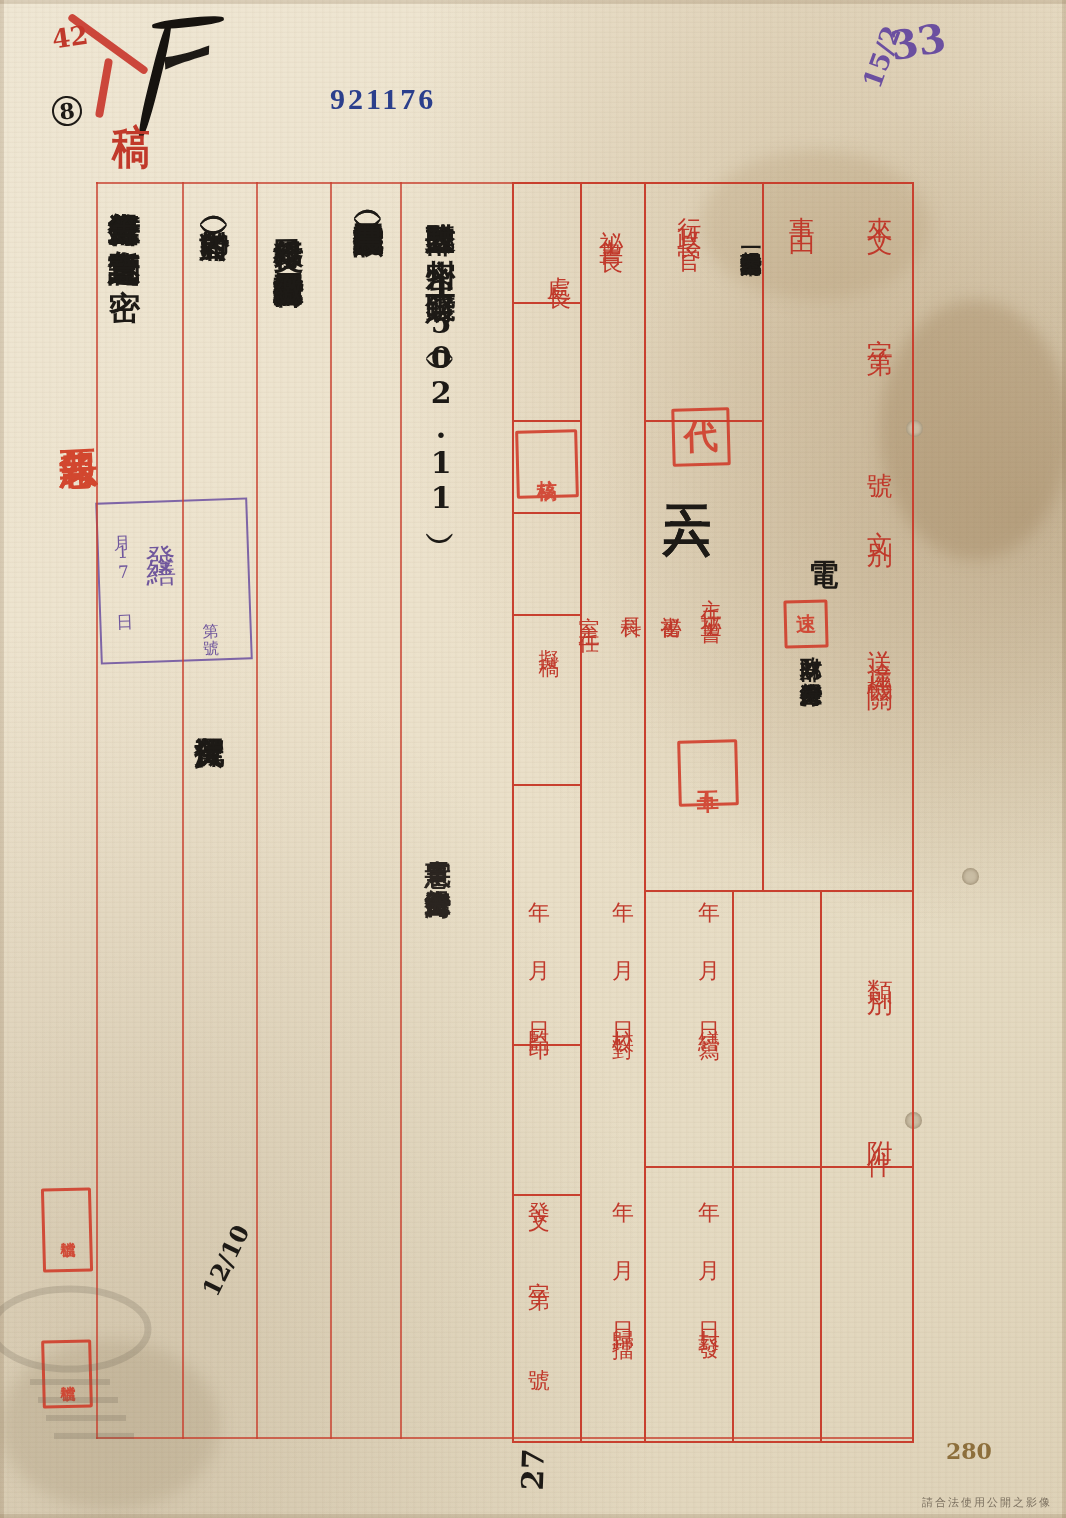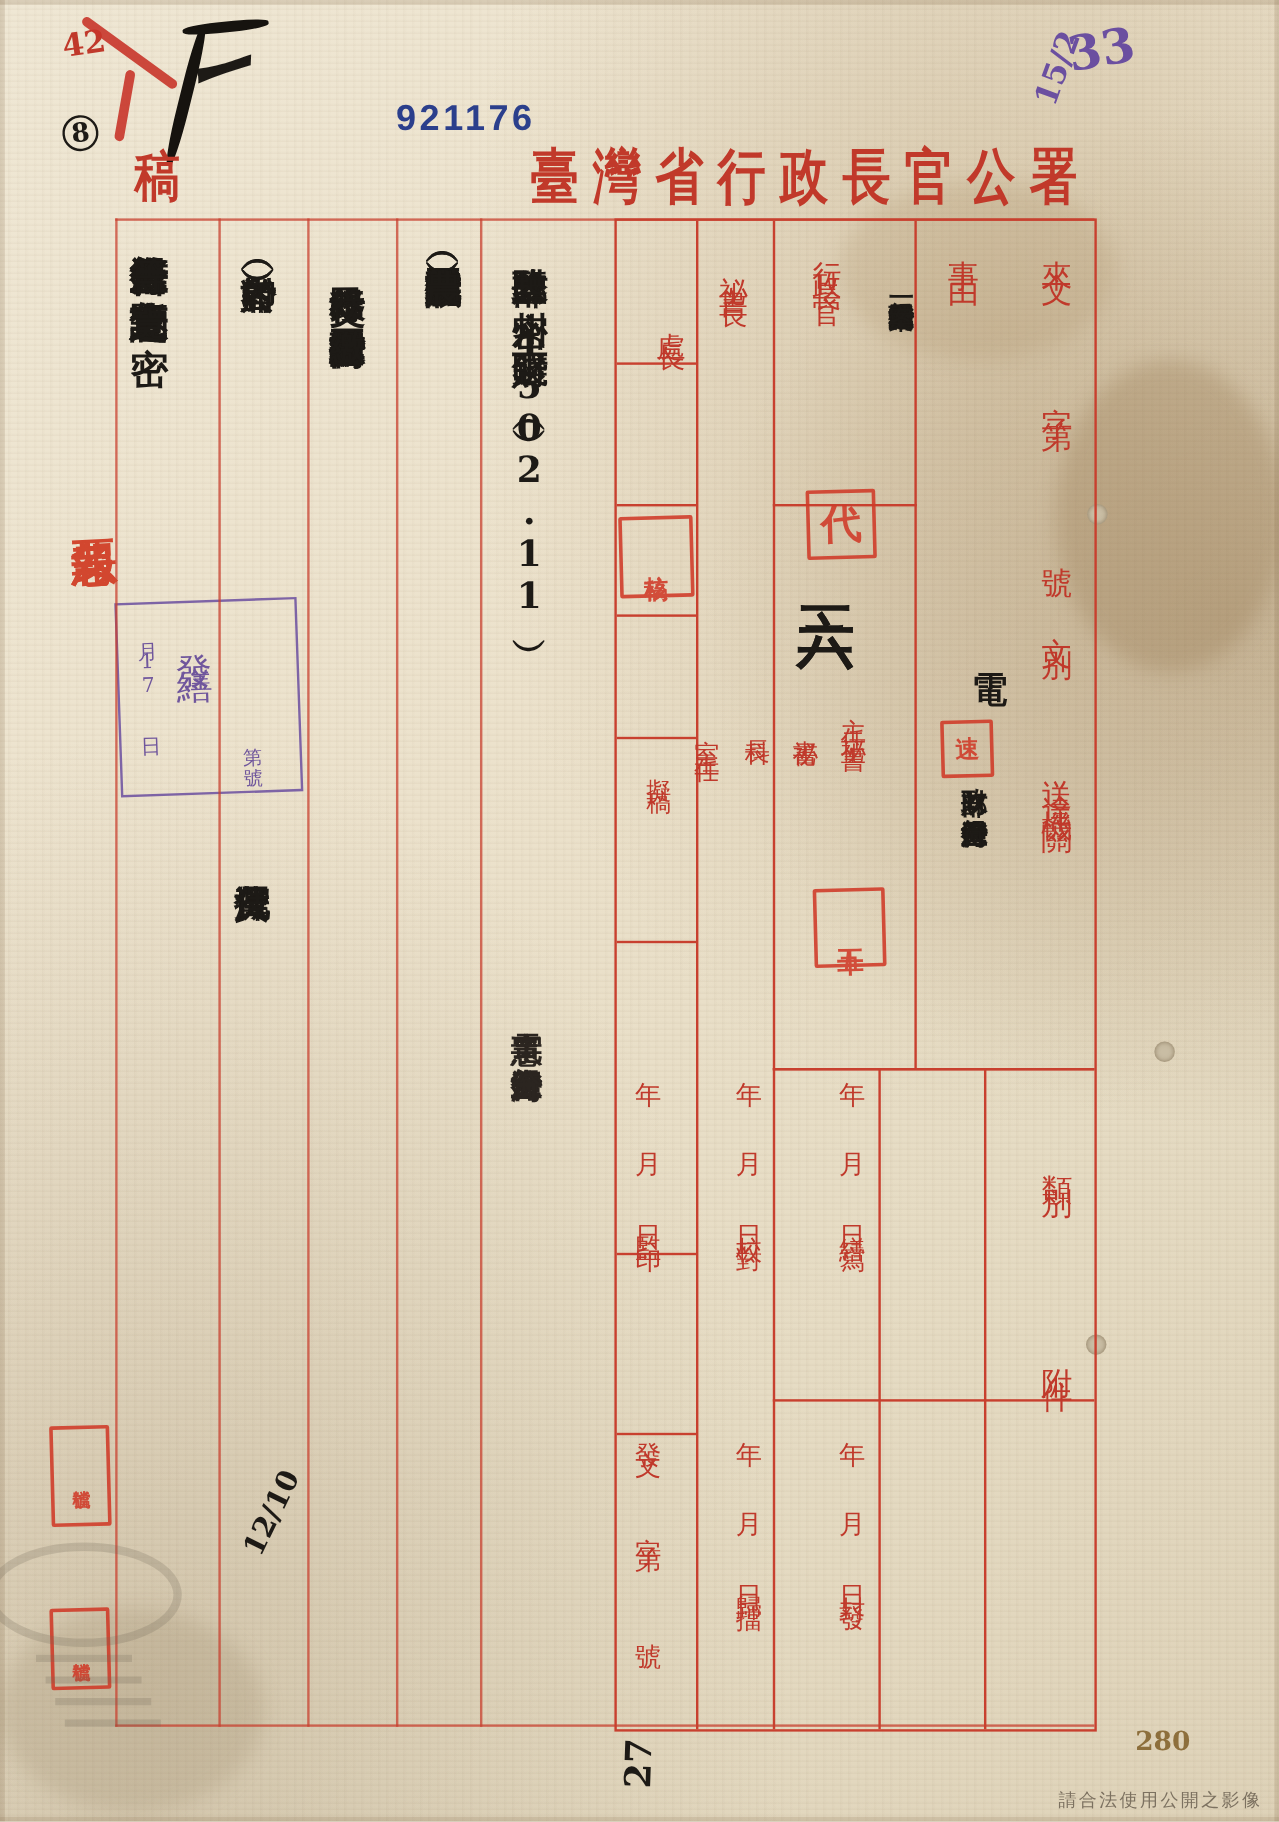--- a/index.html
+++ b/index.html
@@ -70,21 +70,21 @@
   .hand{
     font-family:"DejaVu Serif", serif;
     font-weight:bold;
   }
   #punch1,#punch2,#punch3{
     position:absolute;width:17px;height:17px;border-radius:50%;
     background:#c9bda4;box-shadow:inset 0 0 4px rgba(80,60,30,.5);
   }
   #footer-note{
     position:absolute;right:14px;bottom:8px;
-    font-size:15px;color:#7c7160;letter-spacing:2px;
+    font-size:11px;color:#7c7160;letter-spacing:2px;
     font-family:Liberation Mono, monospace;
   }
   #wm{
     position:absolute;left:0;bottom:74px;width:250px;height:170px;
     opacity:.22;
   }
   .smudge{position:absolute;border-radius:50%;filter:blur(8px);}
 </style>
 </head>
 <body>
@@ -109,29 +109,26 @@
 
   <div class="hand ink" style="position:absolute;left:52px;top:96px;font-size:22px;border:2px solid #1d1a16;border-radius:50%;width:26px;height:26px;text-align:center;line-height:26px;transform:rotate(-6deg);">8</div>
 
   <div class="hand ink" style="position:absolute;left:138px;top:8px;font-size:96px;font-family:'DejaVu Serif',serif;transform:rotate(6deg) scaleX(.8);">㇀</div>
   <div class="hand ink" style="position:absolute;left:150px;top:20px;width:10px;height:120px;background:#16130f;transform:rotate(14deg);border-radius:40%;"></div>
   <div class="hand ink" style="position:absolute;left:152px;top:18px;width:72px;height:9px;background:#16130f;transform:rotate(-6deg);border-radius:40%;"></div>
 
   <div style="position:absolute;left:60px;top:40px;width:96px;height:8px;background:#c8352a;transform:rotate(36deg);border-radius:4px;opacity:.9;"></div>
   <div style="position:absolute;left:100px;top:58px;width:8px;height:60px;background:#c8352a;transform:rotate(10deg);border-radius:4px;opacity:.9;"></div>
 
-  <div class="hand blue" style="position:absolute;left:330px;top:82px;font-size:30px;letter-spacing:3px;font-family:Liberation Sans, sans-serif;">921176</div>
+  <div class="hand blue" style="position:absolute;left:330px;top:82px;font-size:30px;letter-spacing:3px;font-family:Liberation Serif, serif;">921176</div>
 
   <div class="hand" style="position:absolute;left:890px;top:18px;font-size:40px;color:#6b4fa0;transform:rotate(-10deg);">33</div>
   <div class="hand" style="position:absolute;left:850px;top:42px;font-size:26px;color:#6b4fa0;transform:rotate(-70deg);">15/2</div>
 
   <div id="draftmark" class="hand">稿</div>
-  <div id="title">
-    <span>臺灣省行政長官公署</span>
-  </div>
 
   <div id="frame">
 
     <div class="fl" style="left:66px;top:0;width:2px;height:1257px;"></div>
     <div class="fl" style="left:130px;top:0;width:2px;height:1257px;"></div>
     <div class="fl" style="left:248px;top:0;width:2px;height:706px;"></div>
 
     <div class="fl" style="left:0px;top:118px;width:66px;height:2px;"></div>
     <div class="fl" style="left:0px;top:236px;width:66px;height:2px;"></div>
     <div class="fl" style="left:0px;top:328px;width:66px;height:2px;"></div>

